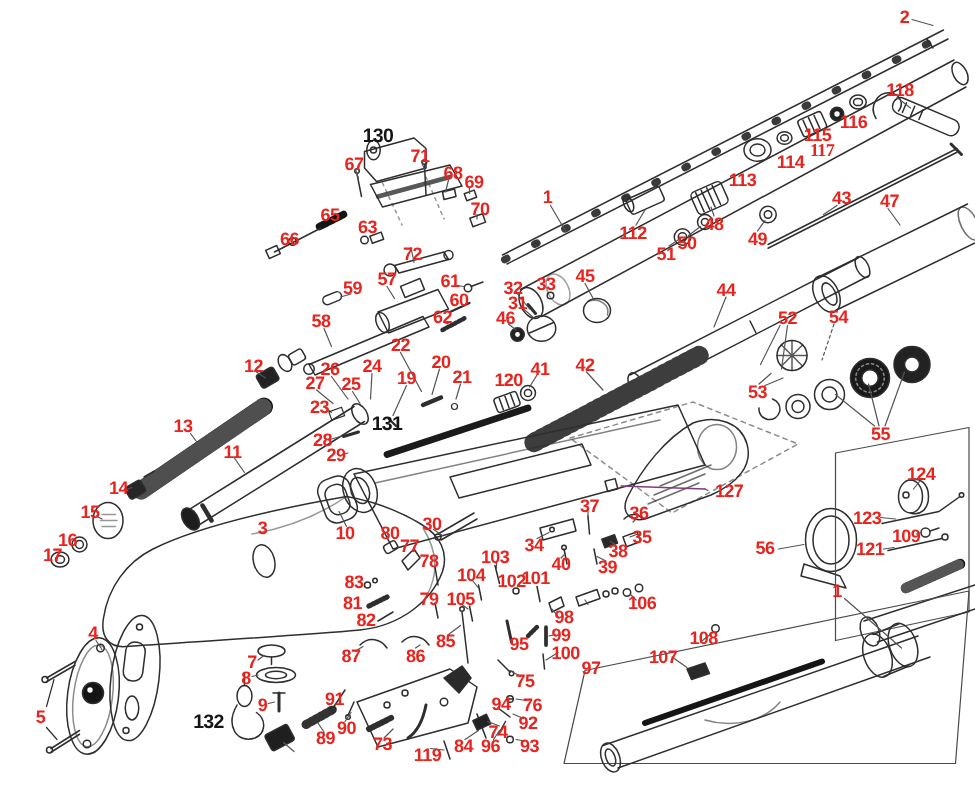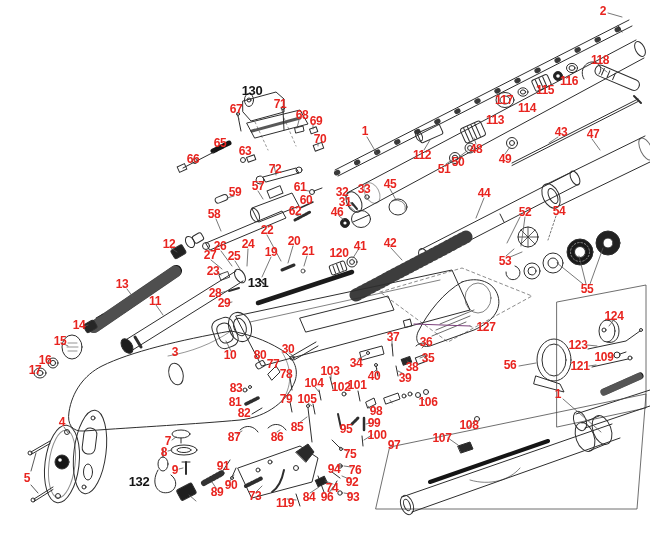--- a/index.html
+++ b/index.html
@@ -615,21 +615,21 @@
       <span class="plabel" style="left: 307px; top: 399px;">105</span>
       <span class="plabel" style="left: 428px; top: 402px;">106</span>
       <span class="plabel" style="left: 442px; top: 438px;">107</span>
       <span class="plabel" style="left: 469px; top: 425px;">108</span>
       <span class="plabel" style="left: 604px; top: 357px;">109</span>
       <span class="plabel" style="left: 422px; top: 155px;">112</span>
       <span class="plabel" style="left: 495px; top: 120px;">113</span>
       <span class="plabel" style="left: 514px; top: 108px; padding-left: 26px;">114</span>
       <span class="plabel" style="left: 545px; top: 90px;">115</span>
       <span class="plabel" style="left: 569px; top: 81px;">116</span>
-      <span class="plabel" style="left: 504px; top: 100px;">117</span>
+      <span class="plabel" style="left: 548px; top: 100px; font-family: Liberation Serif, serif;">117</span>
       <span class="plabel" style="left: 600px; top: 60px;">118</span>
       <span class="plabel" style="left: 285px; top: 503px;">119</span>
       <span class="plabel" style="left: 339px; top: 253px;">120</span>
       <span class="plabel" style="left: 580px; top: 366px;">121</span>
       <span class="plabel" style="left: 578px; top: 345px;">123</span>
       <span class="plabel" style="left: 614px; top: 316px;">124</span>
       <span class="plabel" style="left: 486px; top: 327px;">127</span>
       <span class="plabel black" style="left: 252px; top: 90px;">130</span>
       <span class="plabel black" style="left: 258px; top: 282px;">131</span>
       <span class="plabel black" style="left: 139px; top: 481px;">132</span>

